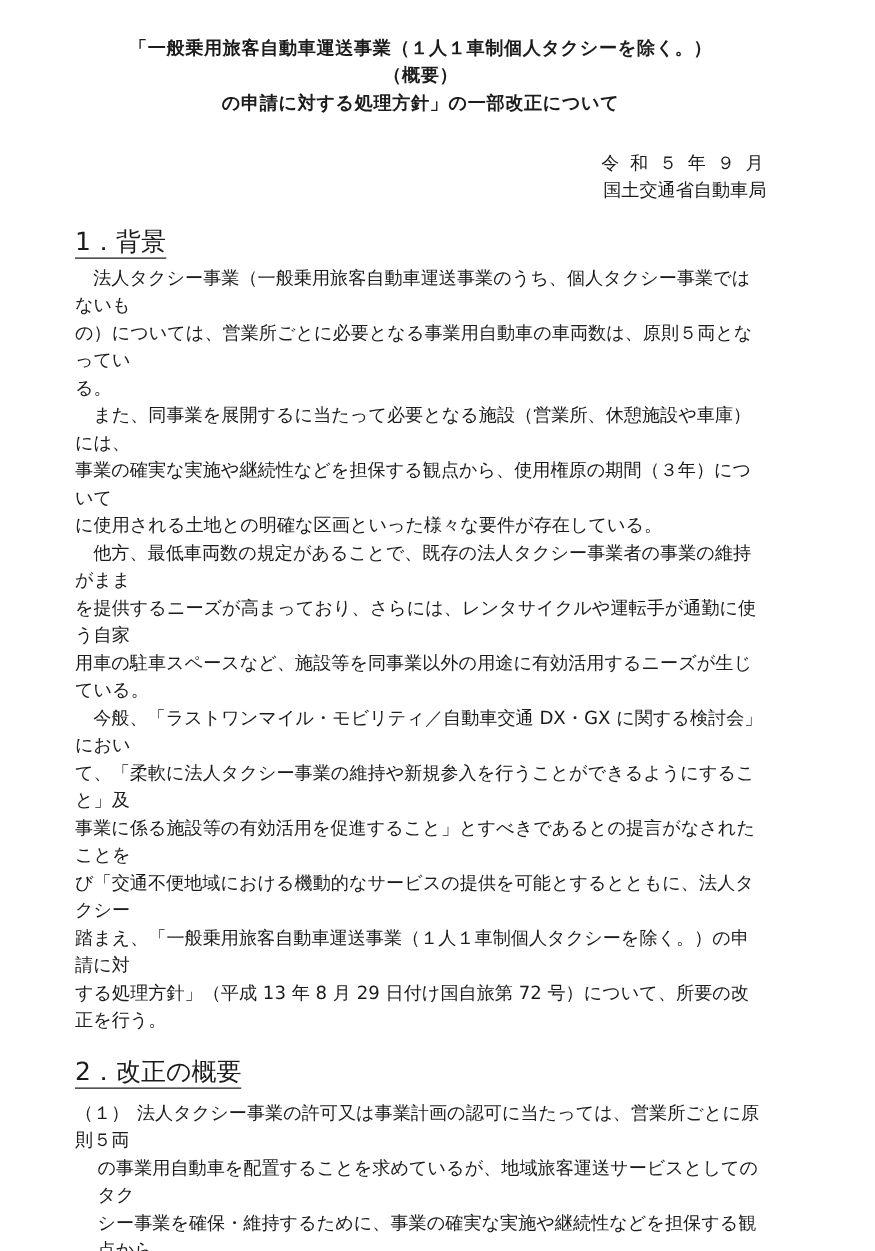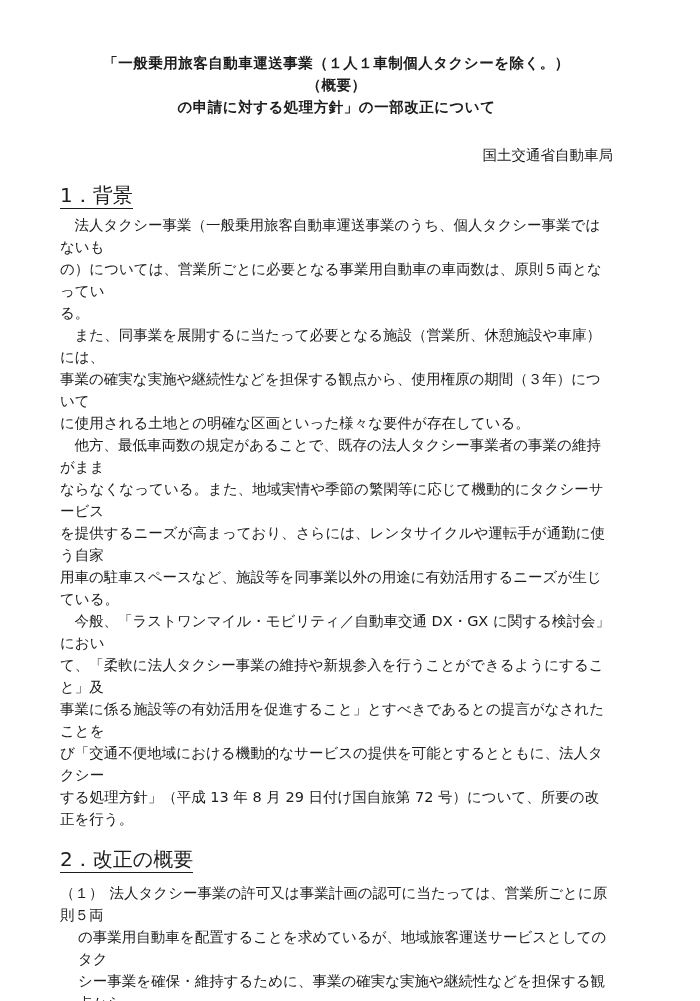--- a/index.html
+++ b/index.html
@@ -11,21 +11,21 @@
     width: 700px;
     height: 1001px;
     overflow: hidden;
     font-family: "DejaVu Sans", "Liberation Sans", sans-serif;
     color: #1c1c1c;
   }
   .page {
     box-sizing: border-box;
     width: 668px;
     height: 1001px;
-    padding: 52px 55px 0 60px;
+    padding: 28px 55px 0 60px;
   }
   .title-block {
     text-align: center;
     font-weight: bold;
     font-size: 15.5px;
     line-height: 24px;
     letter-spacing: 0.5px;
   }
   .meta-block {
     margin-top: 26px;
@@ -60,48 +60,49 @@
 
 <div class="page">
 
   <div class="title-block">
     <div class="ln">「一般乗用旅客自動車運送事業（１人１車制個人タクシーを除く。）</div>
     <div class="ln">（概要）</div>
     <div class="ln">の申請に対する処理方針」の一部改正について</div>
   </div>
 
   <div class="meta-block">
+    <div class="meta-date">令 和 ５ 年 ９ 月</div>
     <div class="meta-org">国土交通省自動車局</div>
   </div>
 
   <section>
     <h2 class="sec-heading"><span class="hd">1．背景</span></h2>
 
     <div class="paras">
       <div class="para">
         <div class="ln">　法人タクシー事業（一般乗用旅客自動車運送事業のうち、個人タクシー事業ではないも</div>
         <div class="ln">の）については、営業所ごとに必要となる事業用自動車の車両数は、原則５両となってい</div>
         <div class="ln">る。</div>
       </div>
       <div class="para">
         <div class="ln">　また、同事業を展開するに当たって必要となる施設（営業所、休憩施設や車庫）には、</div>
         <div class="ln">事業の確実な実施や継続性などを担保する観点から、使用権原の期間（３年）について</div>
         <div class="ln">に使用される土地との明確な区画といった様々な要件が存在している。</div>
       </div>
       <div class="para">
         <div class="ln">　他方、最低車両数の規定があることで、既存の法人タクシー事業者の事業の維持がまま</div>
-        <div class="ln">ならなくなっている。また、地域実情や季節の繁閑等に応じて機動的にタクシーサービス</div>
         <div class="ln">を提供するニーズが高まっており、さらには、レンタサイクルや運転手が通勤に使う自家</div>
         <div class="ln">用車の駐車スペースなど、施設等を同事業以外の用途に有効活用するニーズが生じている。</div>
       </div>
       <div class="para">
         <div class="ln">　今般、「ラストワンマイル・モビリティ／自動車交通 DX・GX に関する検討会」におい</div>
         <div class="ln">て、「柔軟に法人タクシー事業の維持や新規参入を行うことができるようにすること」及</div>
         <div class="ln">事業に係る施設等の有効活用を促進すること」とすべきであるとの提言がなされたことを</div>
         <div class="ln">び「交通不便地域における機動的なサービスの提供を可能とするとともに、法人タクシー</div>
+        <div class="ln">踏まえ、「一般乗用旅客自動車運送事業（１人１車制個人タクシーを除く。）の申請に対</div>
         <div class="ln">する処理方針」（平成 13 年 8 月 29 日付け国自旅第 72 号）について、所要の改正を行う。</div>
       </div>
     </div>
   </section>
 
   <section>
     <h2 class="sec-heading"><span class="hd">2．改正の概要</span></h2>
 
     <div class="item first-item">
       <div class="ln"><span class="marker">（１）</span><span>法人タクシー事業の許可又は事業計画の認可に当たっては、営業所ごとに原則５両</span></div>

